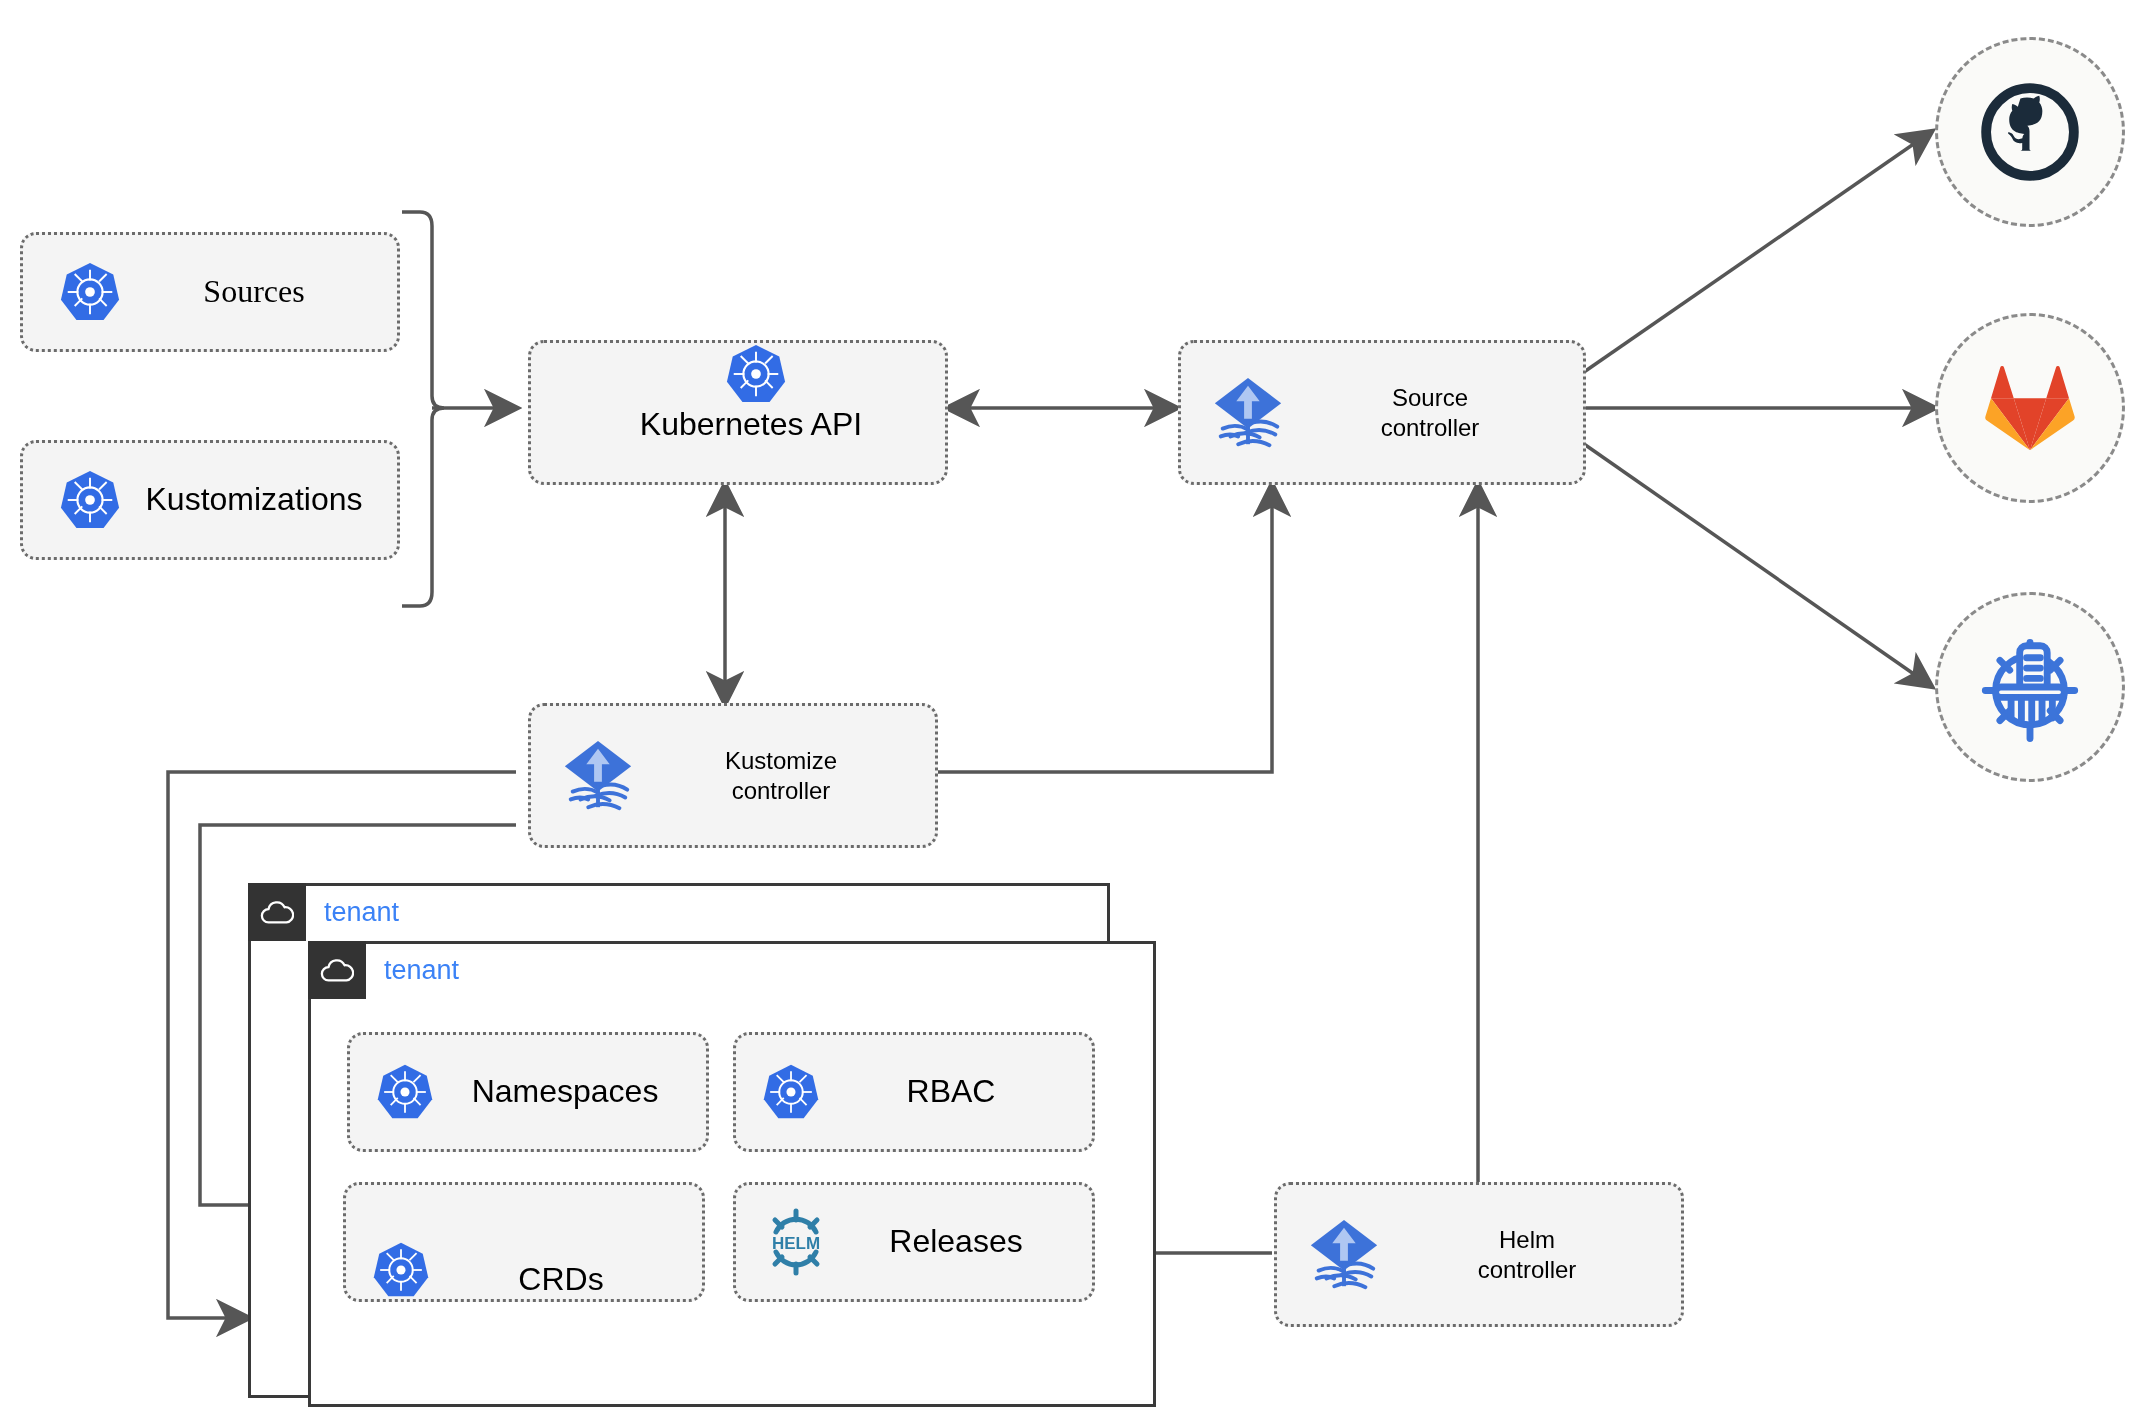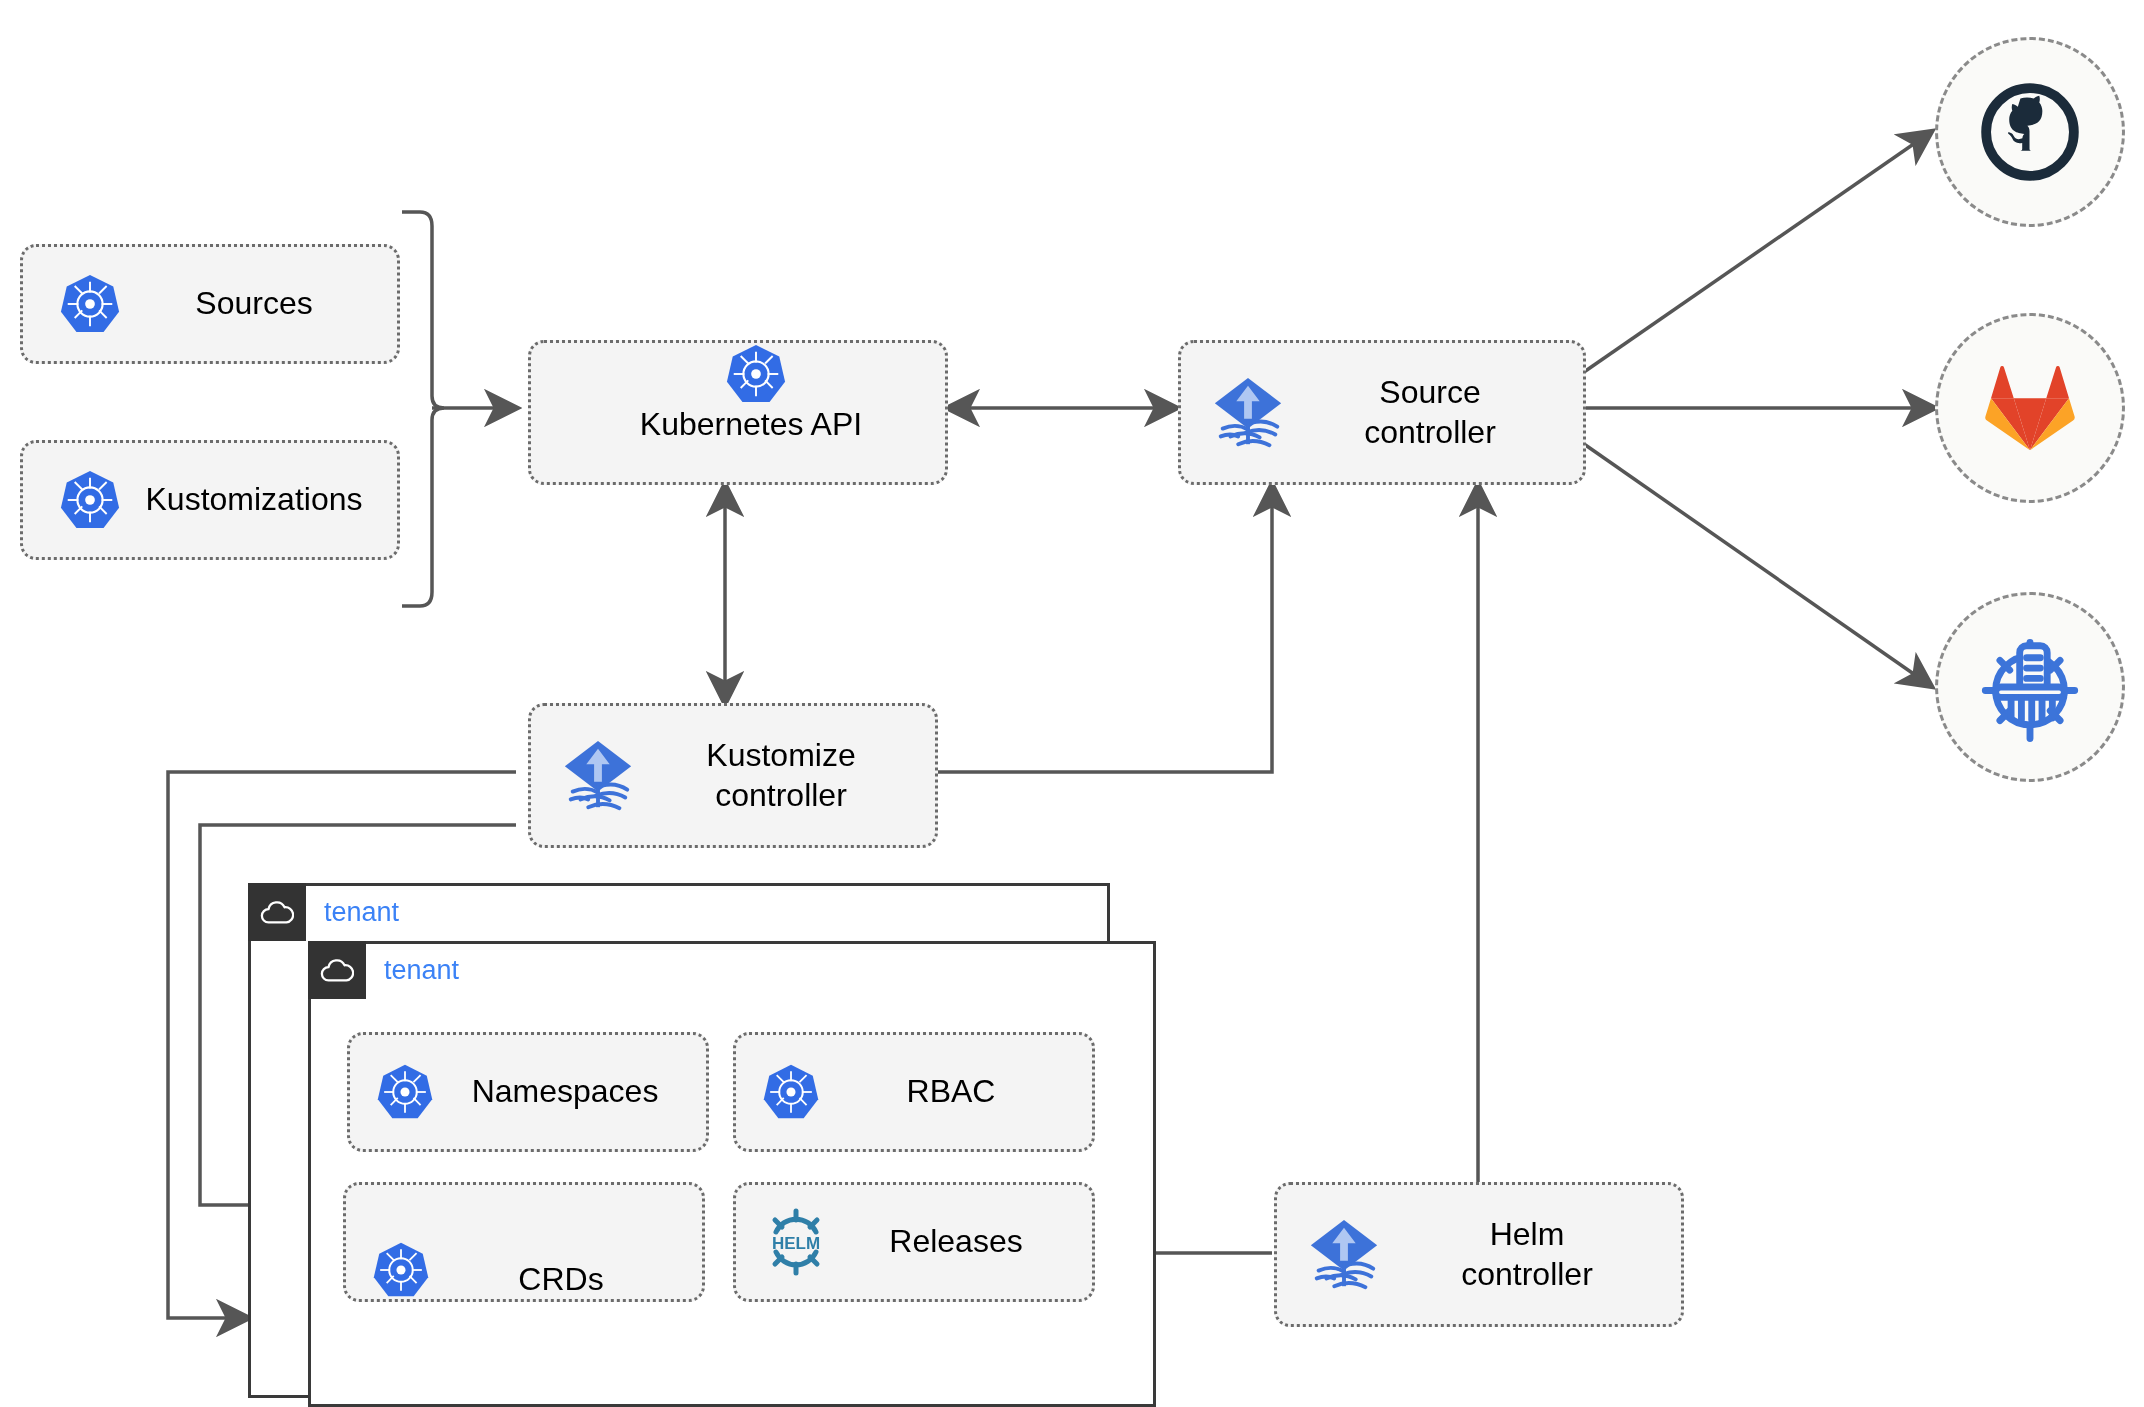--- a/index.html
+++ b/index.html
@@ -17,21 +17,21 @@
     display:flex;
     align-items:center;
     box-sizing:border-box;
   }
   .node .ico{flex:0 0 auto;display:flex;align-items:center;justify-content:center;}
   .node .lbl{
     flex:1 1 auto;text-align:center;color:#000;
     font-size:32px;line-height:1.22;white-space:pre-line;
     padding-right:10px;
   }
-  .node.two-line .lbl{font-size:32px;}
+  .node.two-line .lbl{font-size:24px;}
 
   
   .circ{
     position:absolute;width:190px;height:190px;border-radius:50%;
     background:#fafaf8;border:3px dashed #8a8a8a;
     display:flex;align-items:center;justify-content:center;box-sizing:border-box;
   }
 
   
   .tenant{
@@ -83,21 +83,21 @@
       <path d="M 1584,372 L 1931,132" marker-end="url(#ah)"></path>
       <path d="M 1584,408 L 1934,408" marker-end="url(#ah)"></path>
       <path d="M 1584,444 L 1931,686" marker-end="url(#ah)"></path>
 
       <path d="M 516,772 L 168,772 L 168,1318 L 248,1318" marker-end="url(#ah)"></path>
 
       <path d="M 516,825 L 200,825 L 200,1205 L 308,1205" marker-end="url(#ah)"></path>
     </g>
   </svg>
 
-  <div class="node" style="left:20px;top:244px;width:380px;height:120px;padding-left:36px;">
+  <div class="node" style="left:20px;top:232px;width:380px;height:120px;padding-left:36px;font-family:Liberation Serif, serif;">
     <span class="ico">
       <svg class="k8s-ico" viewBox="0 0 64 64" aria-hidden="true">
         <path d="M32 2 L56 14 L62 40 L46 61 L18 61 L2 40 L8 14 Z" fill="#326CE5"></path>
         <g fill="#ffffff">
           <circle cx="32" cy="32" r="5"></circle>
           <path d="M31 9 h2 v11 h-2z"></path>
             <path d="M31 44 h2 v11 h-2z"></path>
           <path d="M9 31 h11 v2 h-11z"></path>
             <path d="M44 31 h11 v2 h-11z"></path>
           <path d="M15.5 14.1 l1.4-1.4 7.8 7.8 -1.4 1.4z"></path>

